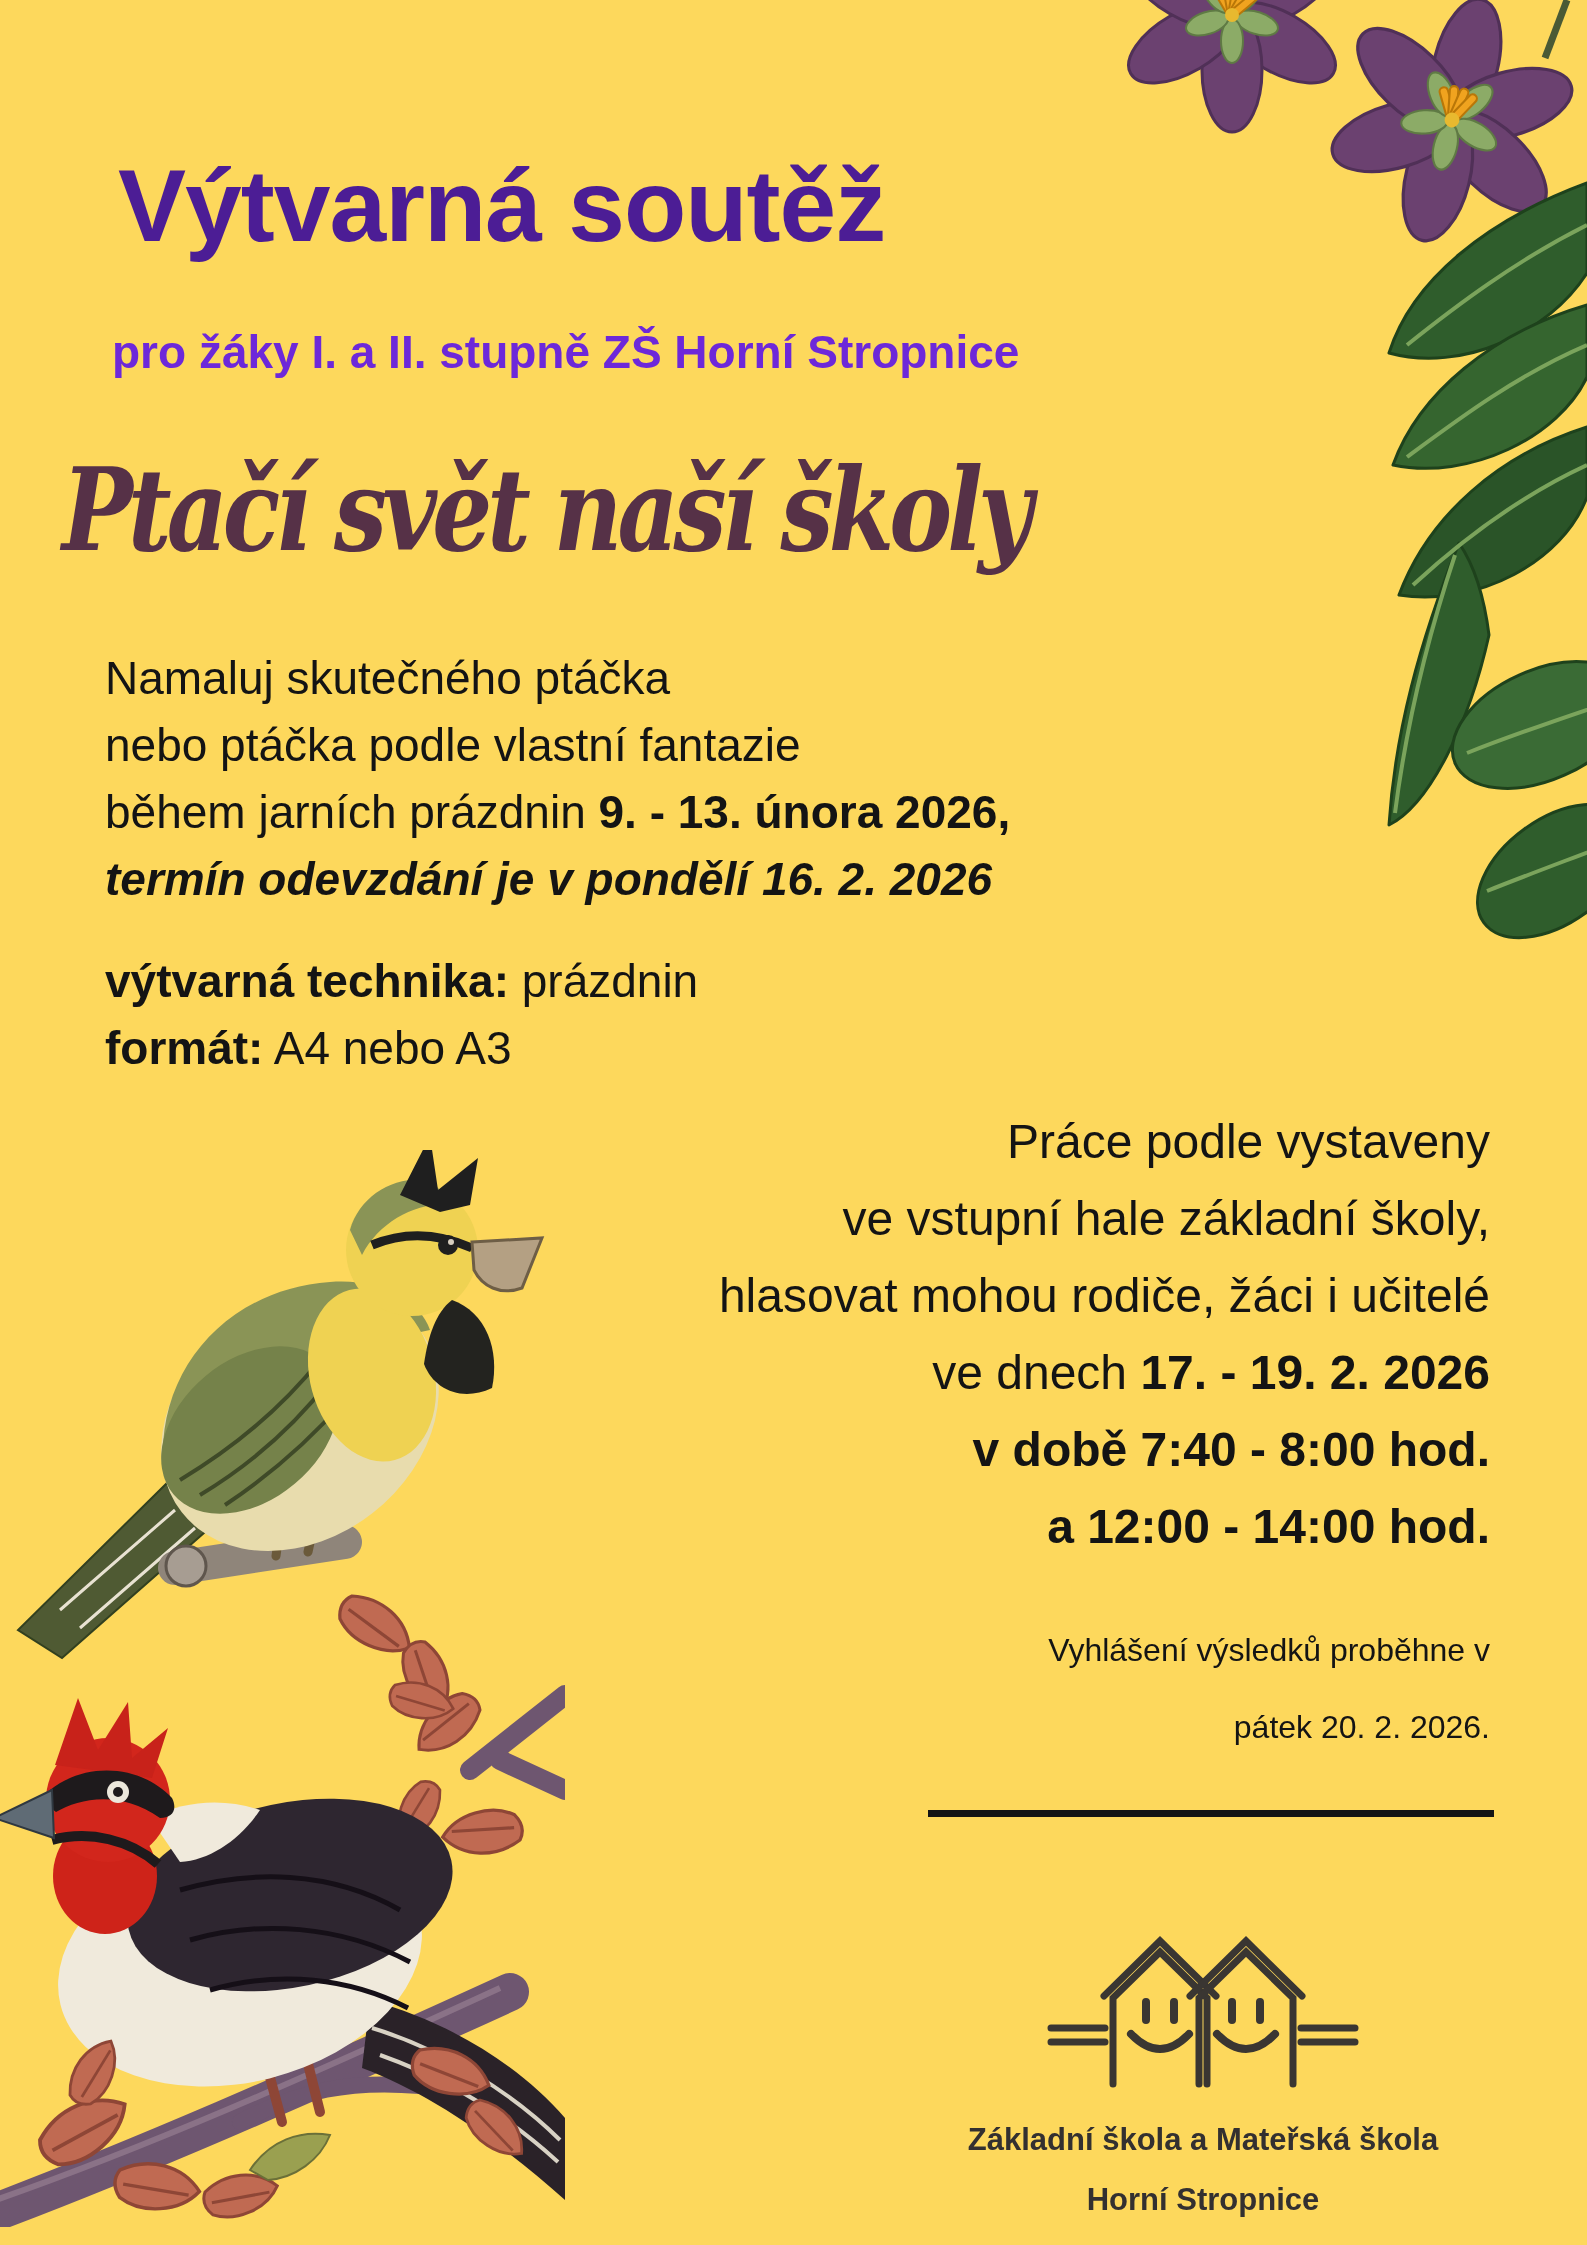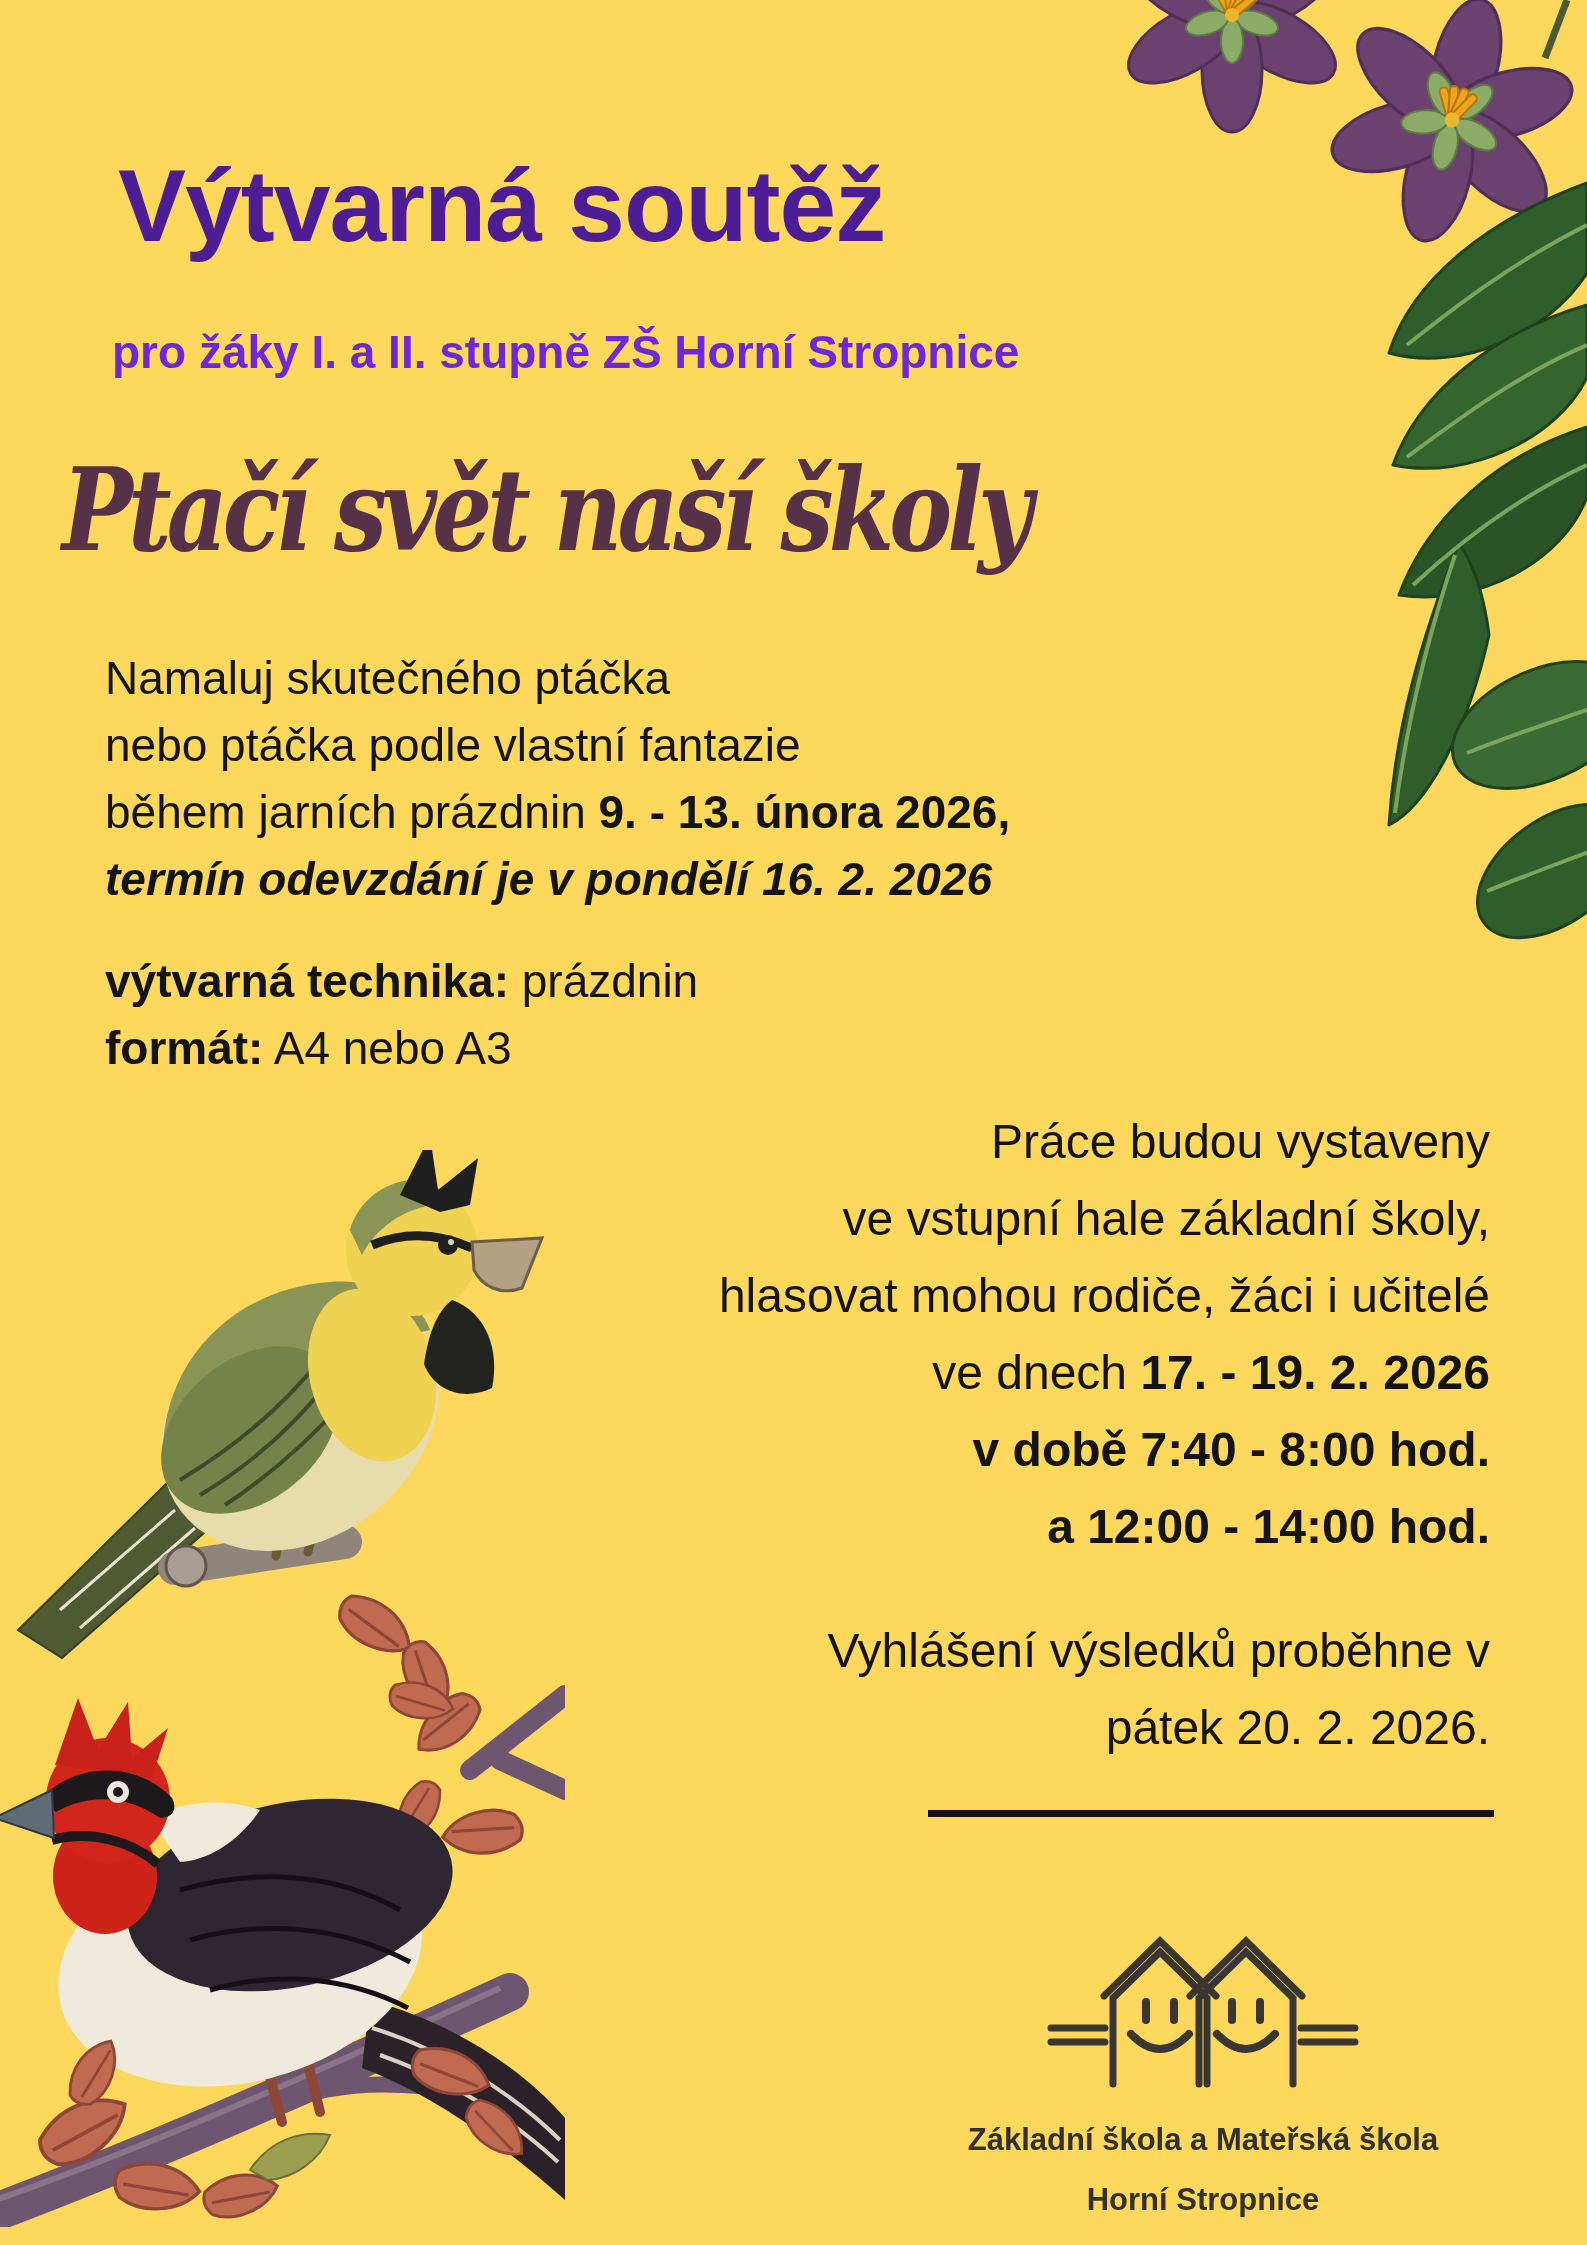--- a/index.html
+++ b/index.html
@@ -39,21 +39,21 @@
     left: 105px; top: 948px;
     font-size: 46px; line-height: 67px;
   }
   .exhibition {
     right: 97px; top: 1103px;
     font-size: 48px; line-height: 77px;
     text-align: right;
   }
   .results {
     right: 97px; top: 1612px;
-    font-size: 48px; line-height: 77px;
+    font-size: 32px; line-height: 77px;
     text-align: right;
   }
   .b  { font-weight: bold; }
   .bi { font-weight: bold; font-style: italic; }
 
   .divider {
     left: 928px; top: 1810px;
     width: 566px; height: 7px;
     background: #141414;
   }
@@ -222,21 +222,21 @@
   <div><span>během jarních prázdnin </span><span class="b">9. - 13. února 2026,</span></div>
   <div class="bi">termín odevzdání je v pondělí 16. 2. 2026</div>
 </div>
 
 <div class="abs specs">
   <div><span class="b">výtvarná technika:</span><span> prázdnin</span></div>
   <div><span class="b">formát:</span><span> A4 nebo A3</span></div>
 </div>
 
 <div class="abs exhibition">
-  <div>Práce budou vystaveny</div>
+  <div>Práce podle vystaveny</div>
   <div>ve vstupní hale základní školy,</div>
   <div>hlasovat mohou rodiče, žáci i učitelé</div>
   <div><span>ve dnech </span><span class="b">17. - 19. 2. 2026</span></div>
   <div class="b">v době 7:40 - 8:00 hod.</div>
   <div class="b">a 12:00 - 14:00 hod.</div>
 </div>
 
 <div class="abs results">
   <div>Vyhlášení výsledků proběhne v</div>
   <div>pátek 20. 2. 2026.</div>

